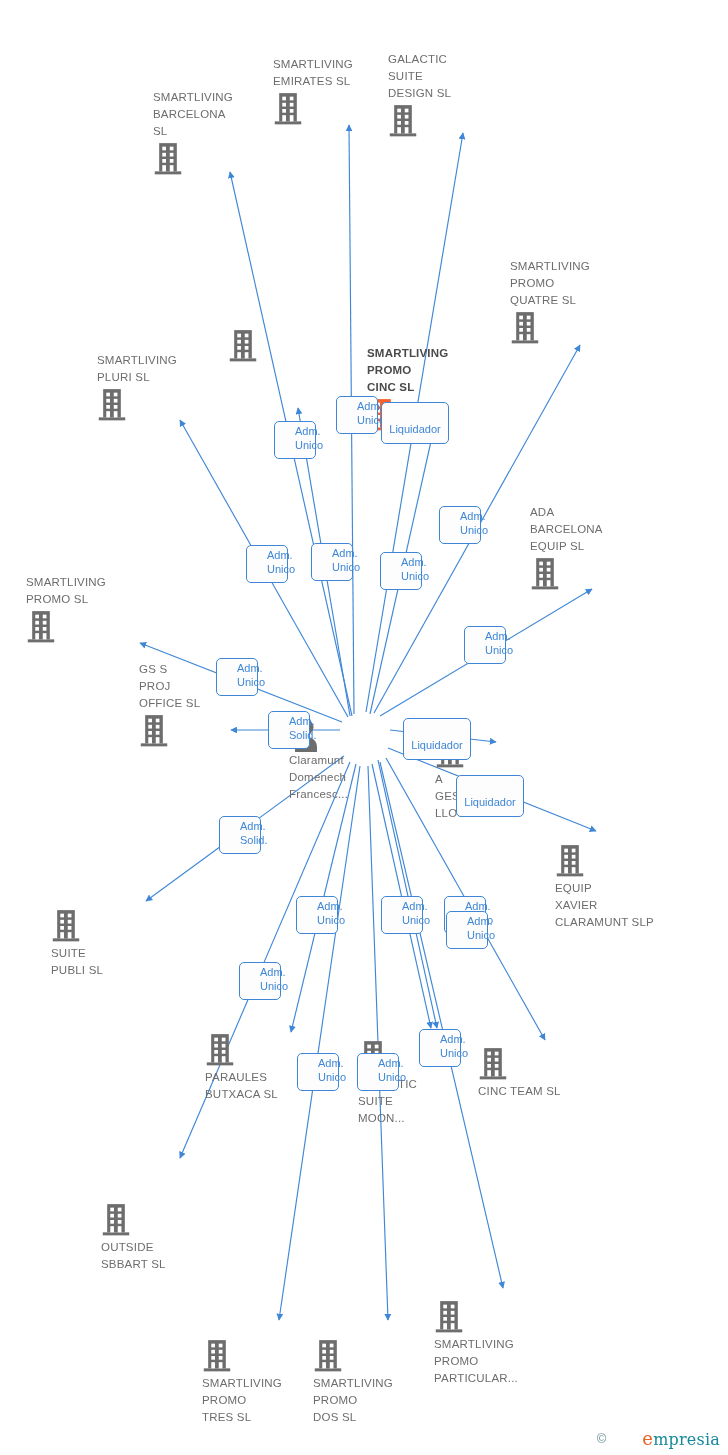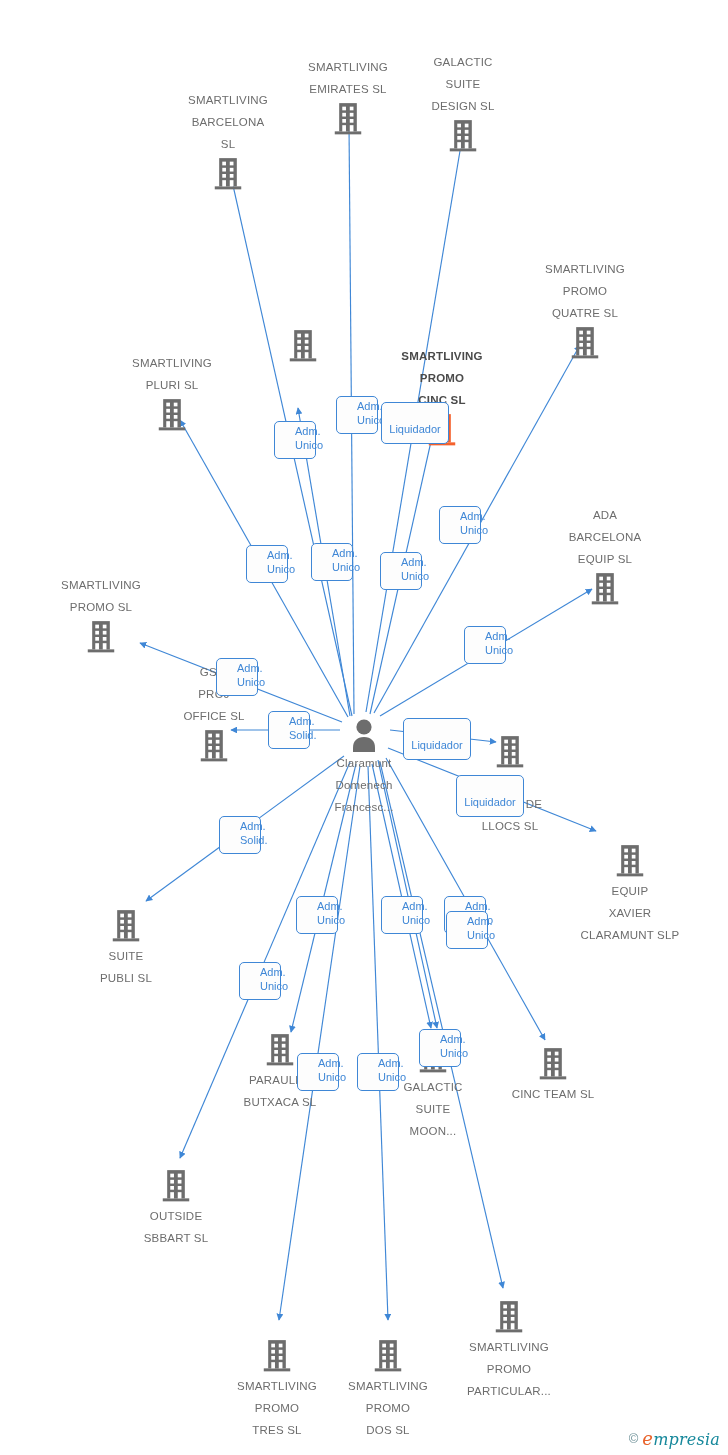--- a/index.html
+++ b/index.html
@@ -19,22 +19,21 @@
     position:absolute;
     left:0; top:0;
     width:728px; height:1455px;
     pointer-events:none;
   }
   
   .node{
     position:absolute;
     width:150px;
     margin-left:-75px;
-    text-align:center;
-    line-height:22px;
+    line-height:17px;
     pointer-events:auto;
   }
   .node .label{
     display:block;
     font-size:11.5px;
     color:#6d6d6d;
     letter-spacing:.2px;
     white-space:pre-line;
   }
   .node.highlight .label{
@@ -77,24 +76,24 @@
     display:flex;
     align-items:center;
     gap:4px;
   }
   #watermark .cmark{
     font-size:13px;
     color:#6b8f96;
   }
   #watermark .wname{
     font-family:"DejaVu Serif", serif;
-    font-style:italic;
     font-size:16px;
     color:#16889b;
     letter-spacing:.2px;
+    margin-left:32px;
   }
   #watermark .wname .e{ color:#e8622a; font-size:18px; }
 </style>
 </head>
 <body>
 
 <div id="canvas">
 
   <svg id="edges" viewBox="0 0 728 1455" xmlns="http://www.w3.org/2000/svg">
     <defs>
@@ -383,21 +382,21 @@
             <rect x="19" y="5" width="4.2" height="4.2" fill="#fff"></rect>
             <rect x="10.5" y="12" width="4.2" height="4.2" fill="#fff"></rect>
             <rect x="19" y="12" width="4.2" height="4.2" fill="#fff"></rect>
             <rect x="10.5" y="19" width="4.2" height="4.2" fill="#fff"></rect>
             <rect x="19" y="19" width="4.2" height="4.2" fill="#fff"></rect>
             <rect x="10.5" y="26" width="4.2" height="7" fill="#fff"></rect>
             <rect x="19" y="26" width="4.2" height="7" fill="#fff"></rect>
           </svg></span>
         <span class="label">CINC TEAM SL</span>
       </div>
-      <div class="node label-bottom" style="top: 1169px; left: 176px;">
+      <div class="node label-bottom" style="top: 1203px; left: 176px;">
         <span class="glyph"><svg class="bldg" width="30" height="34" viewBox="0 0 34 38" xmlns="http://www.w3.org/2000/svg">
             <path fill="#6d6d6d" d="M7 1h20v32H7z"></path>
             <rect x="2" y="33" width="30" height="3.4" fill="#6d6d6d"></rect>
             <rect x="10.5" y="5" width="4.2" height="4.2" fill="#fff"></rect>
             <rect x="19" y="5" width="4.2" height="4.2" fill="#fff"></rect>
             <rect x="10.5" y="12" width="4.2" height="4.2" fill="#fff"></rect>
             <rect x="19" y="12" width="4.2" height="4.2" fill="#fff"></rect>
             <rect x="10.5" y="19" width="4.2" height="4.2" fill="#fff"></rect>
             <rect x="19" y="19" width="4.2" height="4.2" fill="#fff"></rect>
             <rect x="10.5" y="26" width="4.2" height="7" fill="#fff"></rect>

